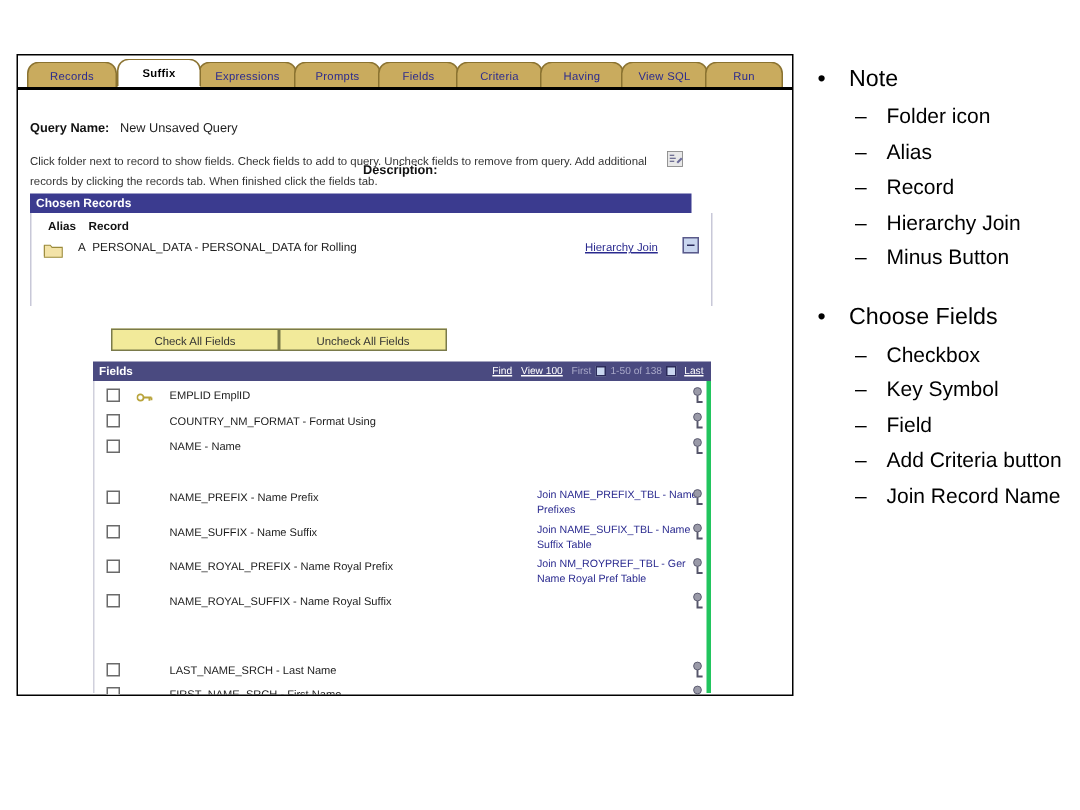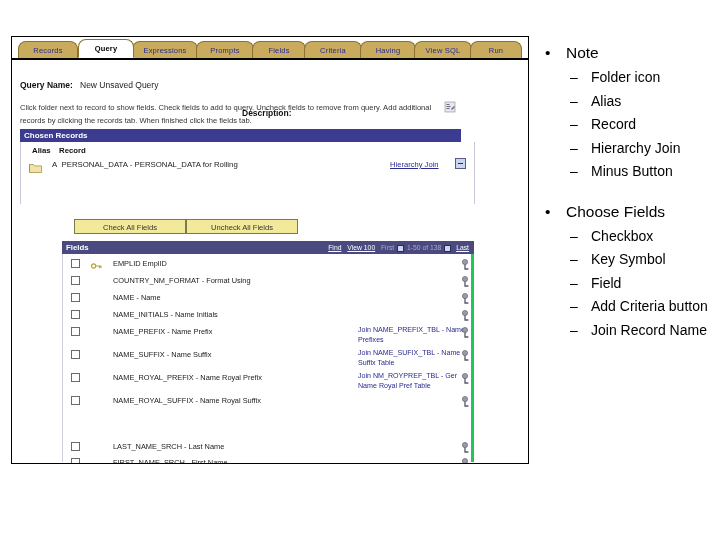--- a/index.html
+++ b/index.html
@@ -334,21 +334,21 @@
 </style>
 </head>
 <body>
 
 <div id="slide">
 
   <div class="shot">
 
     <div class="tabstrip">
       <div class="tab" style="left:6px;width:60px">Records</div>
-      <div class="tab active" style="left:66px;width:56px">Query</div>
+      <div class="tab active" style="left:66px;width:56px">Suffix</div>
       <div class="tab" style="left:120px;width:66px">Expressions</div>
       <div class="tab" style="left:184px;width:58px">Prompts</div>
       <div class="tab" style="left:240px;width:54px">Fields</div>
       <div class="tab" style="left:292px;width:58px">Criteria</div>
       <div class="tab" style="left:348px;width:56px">Having</div>
       <div class="tab" style="left:402px;width:58px">View SQL</div>
       <div class="tab" style="left:458px;width:52px">Run</div>
       <div class="tabrule"></div>
     </div>
 
@@ -437,30 +437,20 @@
         <div class="fchk"></div>
         <div class="flabel">NAME - Name</div>
         <div class="fcrit">
           <svg viewBox="0 0 13 13" width="13" height="13">
               <circle cx="6" cy="4" r="2.6" fill="#9a9aa8" stroke="#55556a" stroke-width=".6"></circle>
               <path d="M6 6.6v4.4h3.4" stroke="#55556a" stroke-width="1.3" fill="none"></path>
             </svg>
         </div>
       </div>
 
-      <div class="frow" style="top:54px">
-        <div class="fchk"></div>
-        <div class="flabel">NAME_INITIALS - Name Initials</div>
-        <div class="fcrit">
-          <svg viewBox="0 0 13 13" width="13" height="13">
-              <circle cx="6" cy="4" r="2.6" fill="#9a9aa8" stroke="#55556a" stroke-width=".6"></circle>
-              <path d="M6 6.6v4.4h3.4" stroke="#55556a" stroke-width="1.3" fill="none"></path>
-            </svg>
-        </div>
-      </div>
 
       <div class="frow" style="top:71px;height:22px">
         <div class="fchk"></div>
         <div class="flabel">NAME_PREFIX - Name Prefix</div>
         <div class="fjoin">Join NAME_PREFIX_TBL - Name Prefixes</div>
         <div class="fcrit">
           <svg viewBox="0 0 13 13" width="13" height="13">
               <circle cx="6" cy="4" r="2.6" fill="#9a9aa8" stroke="#55556a" stroke-width=".6"></circle>
               <path d="M6 6.6v4.4h3.4" stroke="#55556a" stroke-width="1.3" fill="none"></path>
             </svg>

